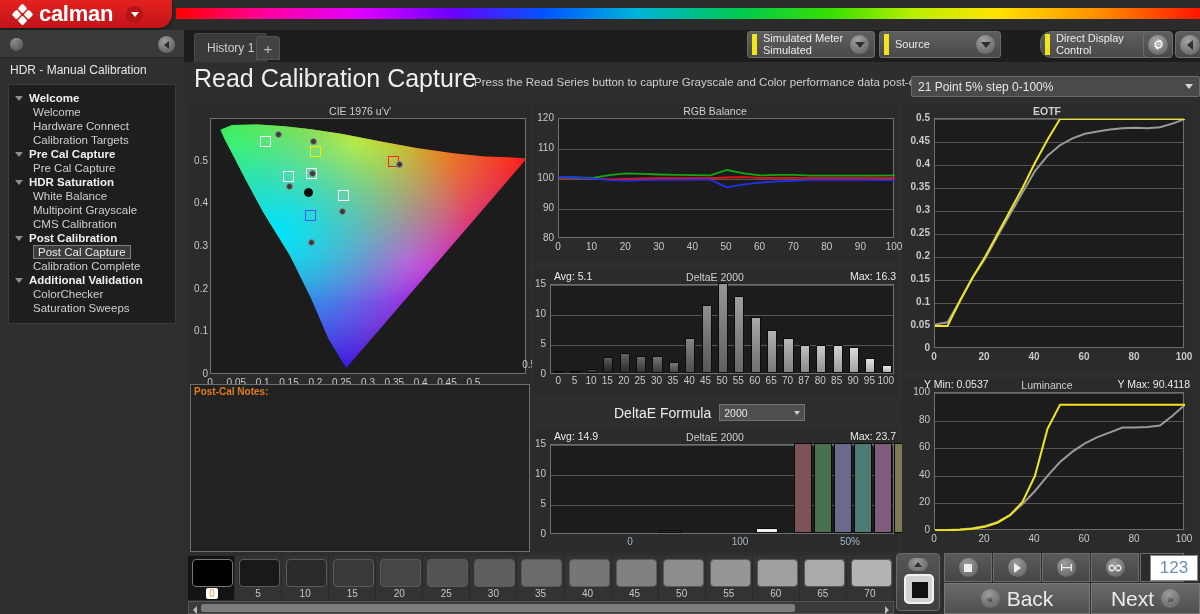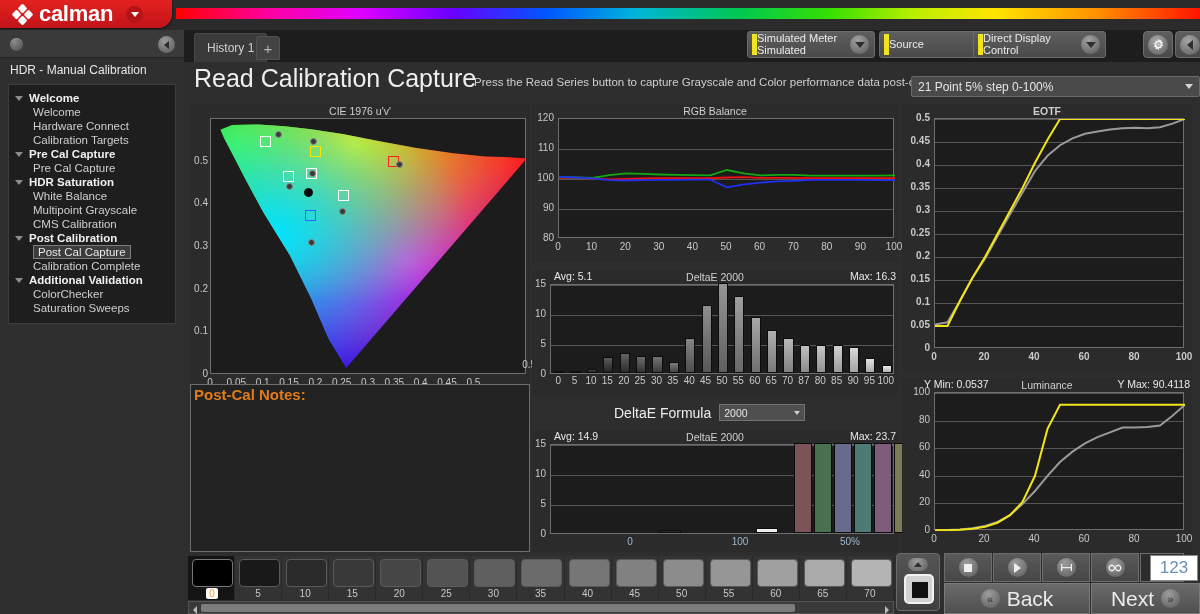--- a/index.html
+++ b/index.html
@@ -92,21 +92,21 @@
     display:flex; align-items:center; justify-content:center; font-size:15px;
     border-top-left-radius:3px; border-top-right-radius:3px;
   }
   .ddbox {
     position:absolute; top:31px; height:27px;
     background:linear-gradient(180deg,#5e5e5e,#4a4a4a);
     border:1px solid #6b6b6b; border-radius:3px; display:flex; align-items:center;
     padding-left:4px;
   }
   .ddbox .ystrip { width:5px; height:21px; background:#f2e41a; flex:none; }
-  .ddbox .lbl { flex:1; line-height:11.5px; color:#ececec; font-size:11px; }
+  .ddbox .lbl { flex:1; padding-left:6px; line-height:11.5px; color:#ececec; font-size:11px; }
   .ddbox .lbl span { display:block; }
   .ddarrow {
     width:19px; height:19px; border-radius:50%; margin-right:5px; flex:none;
     background:radial-gradient(circle at 40% 28%,#a2a2a2,#5a5a5a);
     display:flex; align-items:center; justify-content:center;
   }
   .ddarrow::after { content:""; border-left:5px solid transparent; border-right:5px solid transparent; border-top:6px solid #2e2e2e; }
   .rbtn {
     position:absolute; top:31px; width:30px; height:27px;
     background:linear-gradient(180deg,#5e5e5e,#494949);
@@ -142,21 +142,21 @@
 
   
   #cie-plot { overflow:hidden; }
   .cie-marker { position:absolute; border:1.6px solid #fff; width:11px; height:11px; }
   .cie-dot { position:absolute; width:7px; height:7px; border-radius:50%; background:#3a3a3a; border:1px solid #8d8d8d; }
 
   
   .notes {
     position:absolute; background:#222; border:1px solid #6e6e6e;
   }
-  .notes-lbl { position:absolute; left:3px; top:1px; font-size:15px; font-weight:bold; color:#e07b1e; }
+  .notes-lbl { position:absolute; left:3px; top:1px; font-size:10px; font-weight:bold; color:#e07b1e; }
 
   
   .def-row { position:absolute; display:flex; align-items:center; gap:8px; }
   .def-lbl { font-size:14px; color:#ededed; }
   .def-sel {
     width:86px; height:17px; background:#4f4f4f; border:1px solid #737373;
     display:flex; align-items:center; padding:0 4px; font-size:10.5px; color:#e4e4e4;
   }
   .def-sel .car { margin-left:auto; border-left:3.5px solid transparent; border-right:3.5px solid transparent; border-top:4.5px solid #d0d0d0; }
 
@@ -275,21 +275,21 @@
   </div>
 
   <div class="ddbox" style="left:879px; width:122px;">
     <div class="ystrip"></div>
     <div class="lbl">
       <span>Source</span>
     </div>
     <div class="ddarrow"></div>
   </div>
 
-  <div class="ddbox" style="left:973px; width:133px;">
+  <div class="ddbox" style="left:1040px; width:133px;border-radius:11px;">
     <div class="ystrip"></div>
     <div class="lbl">
       <span>Direct Display Control</span>
     </div>
     <div class="ddarrow"></div>
   </div>
 
   <div class="rbtn" style="left:1143px;">
     <div class="circbtn">
       <svg width="13" height="13" viewBox="0 0 24 24">

